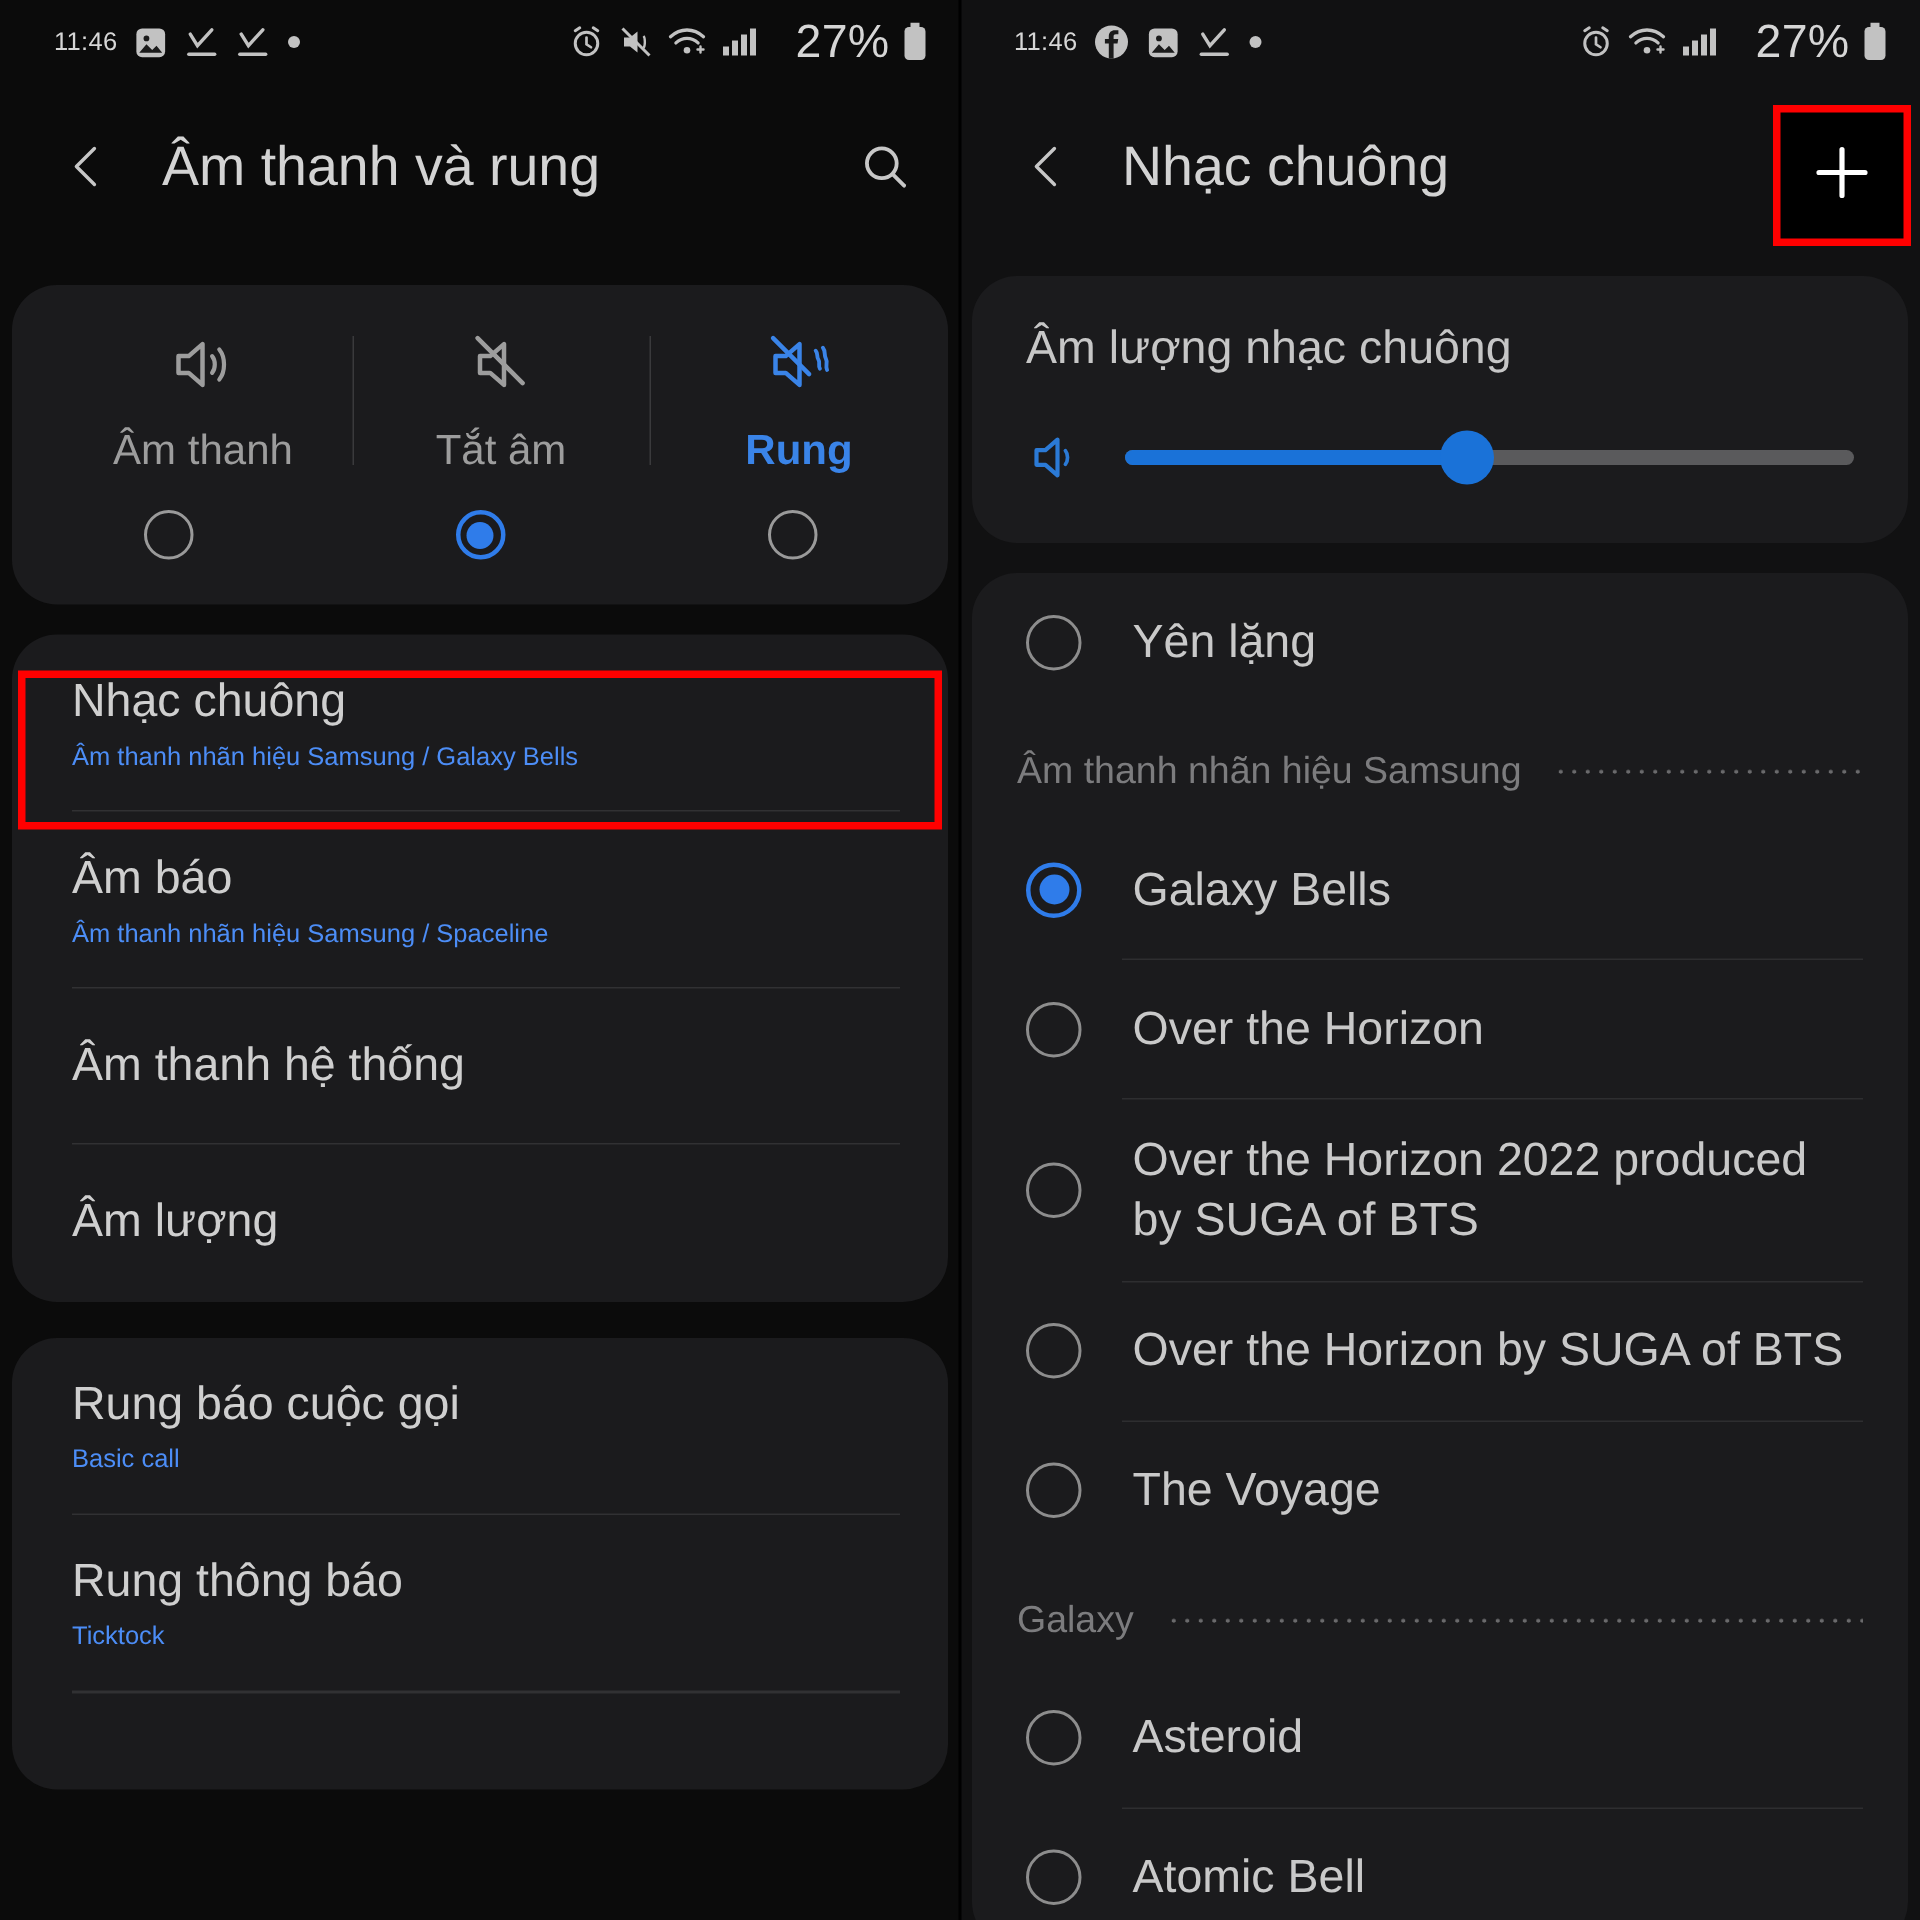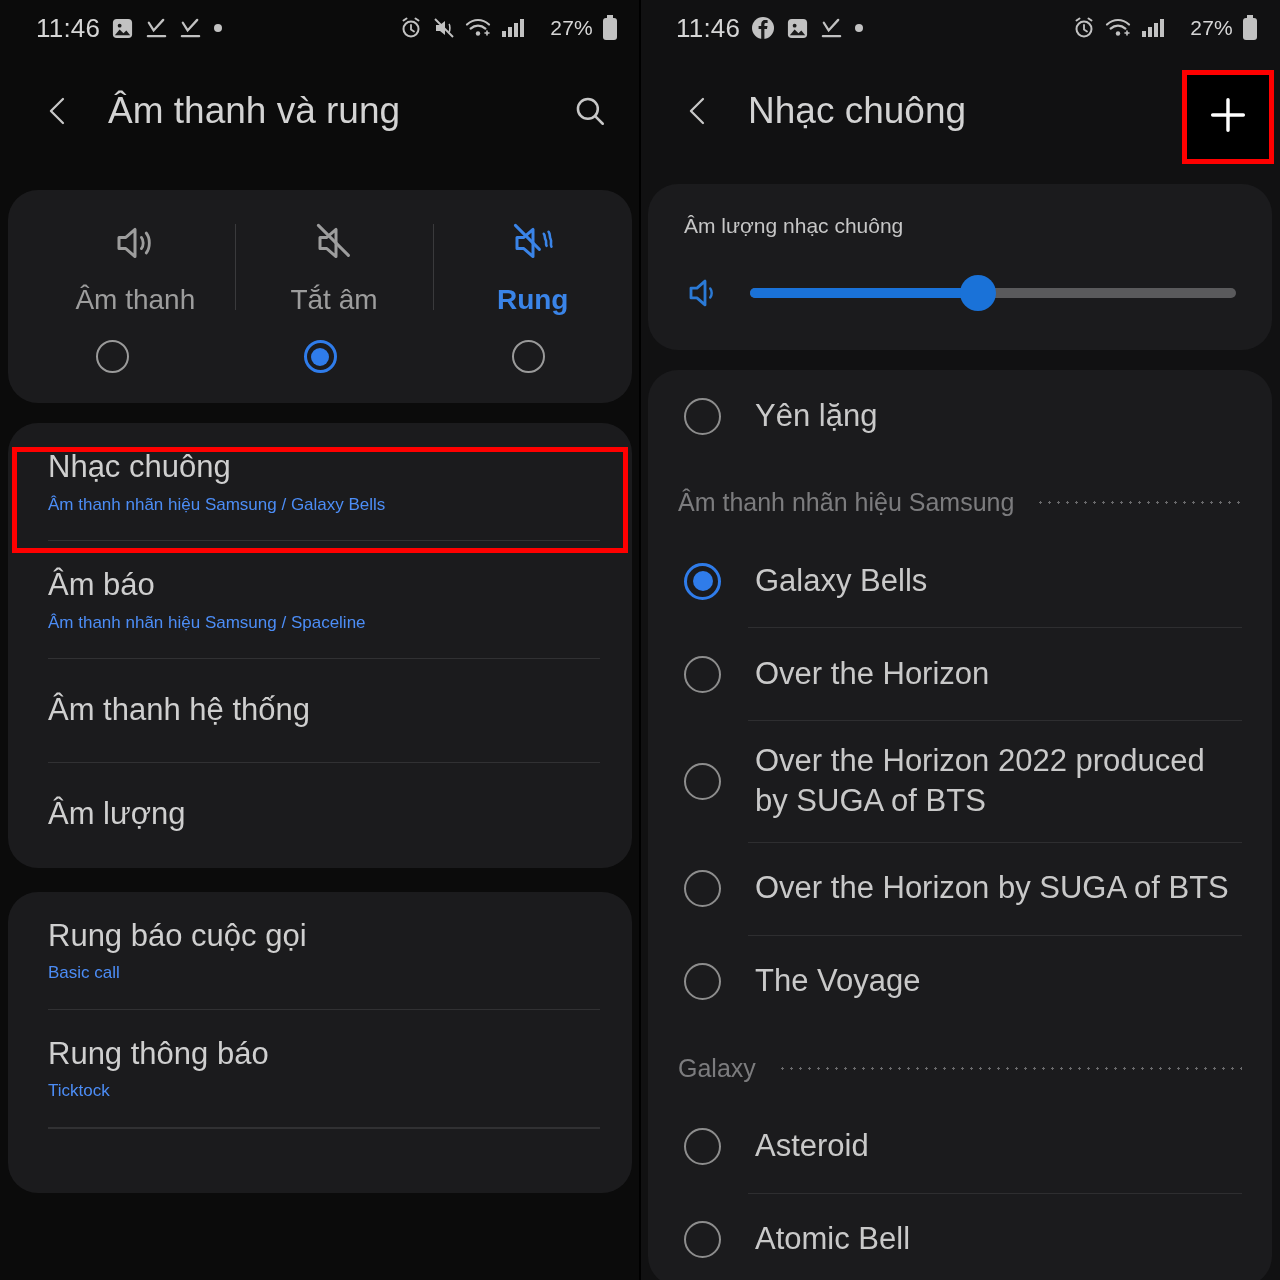--- a/index.html
+++ b/index.html
@@ -33,25 +33,25 @@
   
   .statusbar {
     height: 56px;
     display: flex;
     align-items: center;
     padding: 0 22px 0 36px;
     color: #c9c9c9;
     font-size: 25px;
     letter-spacing: .2px;
   }
-  .statusbar .time { font-size: 26px; color: #d6d6d6; }
+  .statusbar .time { font-size: 17px; color: #d6d6d6; }
   .sb-left { display: flex; align-items: center; gap: 11px; }
   .sb-right { margin-left: auto; display: flex; align-items: center; gap: 9px; }
   .sb-ico { display: inline-flex; align-items: center; justify-content: center; }
-  .sb-batt-text { font-size: 21px; color: #d6d6d6; margin-left: 15px;}
+  .sb-batt-text { font-size: 31px; color: #d6d6d6; margin-left: 15px;}
 
   
   .appbar {
     height: 110px;
     display: flex;
     align-items: center;
     padding: 0 26px 0 34px;
     position: relative;
   }
   .appbar .title {
@@ -132,21 +132,21 @@
     position: absolute;
     left: 12px; top: 447px;
     width: 616px; height: 106px;
     border: 5px solid #ff0000;
     z-index: 30;
     pointer-events: none;
   }
 
   
   .vol-card { margin-top: 18px; padding: 30px 36px 36px 36px; }
-  .vol-card .vtitle { font-size: 21px; color: #c6c6c6; }
+  .vol-card .vtitle { font-size: 31px; color: #c6c6c6; }
   .slider-row { display: flex; align-items: center; margin-top: 34px; }
   .slider-row .sico { width: 54px; display:flex; align-items:center; }
   .track {
     position: relative;
     flex: 1 1 auto; height: 10px;
     background: #5a5a5c; border-radius: 5px;
     margin-left: 12px;
   }
   .track .fill {
     position: absolute; left: 0; top: 0; height: 10px;

